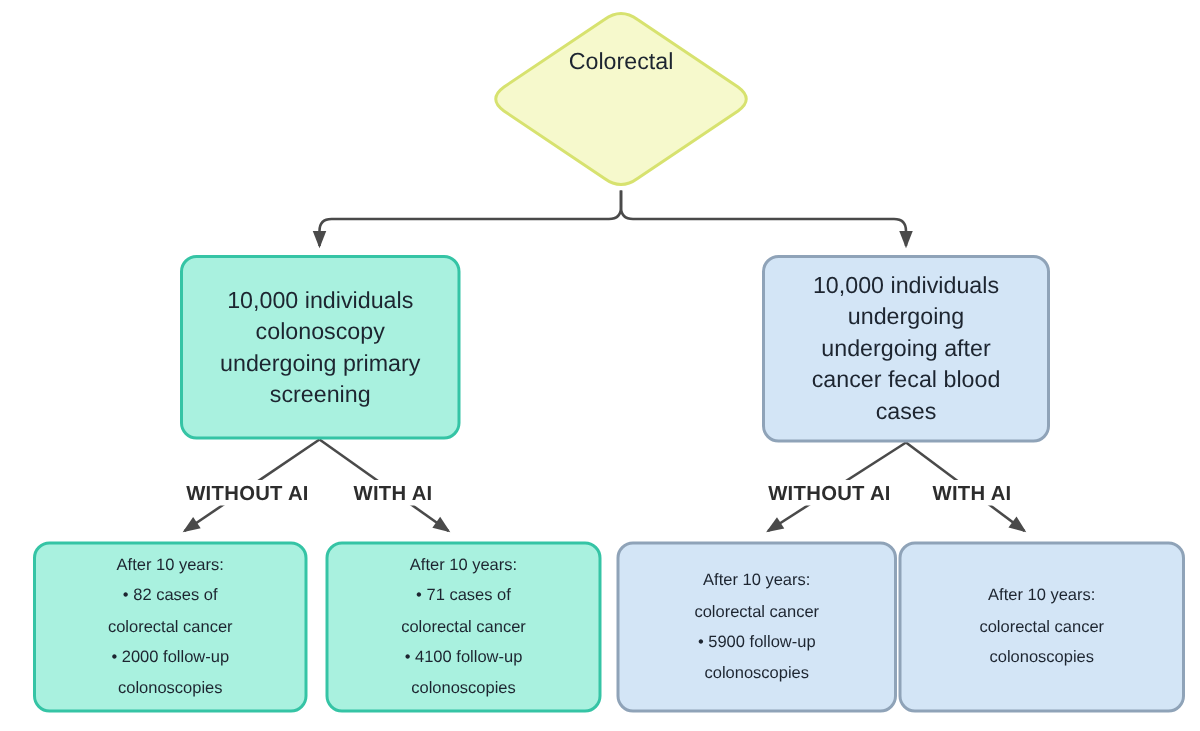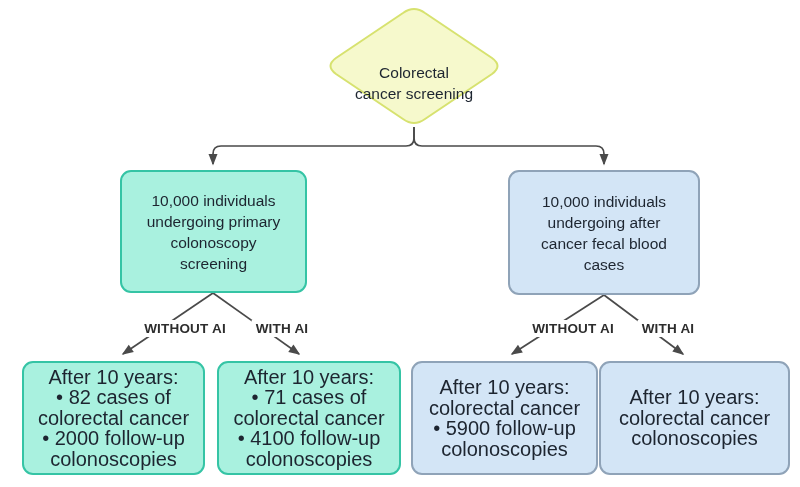--- a/index.html
+++ b/index.html
@@ -47,21 +47,21 @@
     position: absolute;
     box-sizing: content-box;
     border: 2px solid;
     border-radius: 11px;
     display: flex;
     flex-direction: column;
     align-items: center;
     justify-content: center;
     text-align: center;
     color: var(--text, #1d2530);
-    font-size: 20px;
+    font-size: 11px;
     line-height: 20.5px;
   }
   .box.mid { font-size: 15.5px; line-height: 21px; }
   .teal {
     background: var(--teal-fill, #a9f1df);
     border-color: var(--teal-border, #35c4a5);
   }
   .blue {
     background: var(--blue-fill, #d3e5f6);
     border-color: var(--blue-border, #8fa3b8);
@@ -77,21 +77,20 @@
     top: 320px;
     transform: translateX(-50%);
     background: var(--canvas-bg, #ffffff);
     padding: 1px 4px;
     font-weight: bold;
     font-size: 13.5px;
     letter-spacing: 0.2px;
     color: var(--label-text, #2d2d2d);
     white-space: nowrap;
     z-index: 2;
-    margin-left: 20px;
   }
   #lbl-0 { left: 165px; }
   #lbl-1 { left: 262px; }
   #lbl-2 { left: 553px; }
   #lbl-3 { left: 648px; }
   .ln { display: block; }
 </style>
 </head>
 <body>
 
@@ -108,34 +107,34 @@
 
     <path class="conn" marker-end="url(#arrow)" d="M414,127 L414,138 Q414,146 406,146 L221,146 Q213,146 213,154 L213,164"></path>
     <path class="conn" marker-end="url(#arrow)" d="M414,127 L414,138 Q414,146 422,146 L596,146 Q604,146 604,154 L604,164"></path>
 
     <path class="conn" marker-end="url(#arrow)" d="M213,293 L123,354"></path>
     <path class="conn" marker-end="url(#arrow)" d="M213,293 L299,354"></path>
     <path class="conn" marker-end="url(#arrow)" d="M604,295 L512,354"></path>
     <path class="conn" marker-end="url(#arrow)" d="M604,295 L683,354"></path>
   </svg>
 
-  <div class="node-text" style="left:414px; top:62px;">
+  <div class="node-text" style="left:414px; top:31px;">
       <span class="ln">Colorectal</span>
-      <span class="ln">cancer screening</span>
     </div>
 
   <div class="box mid teal" id="mid-left">
       <span class="ln">10,000 individuals</span>
+      <span class="ln">colonoscopy</span>
       <span class="ln">undergoing primary</span>
-      <span class="ln">colonoscopy</span>
       <span class="ln">screening</span>
     </div>
 
   <div class="box mid blue" id="mid-right">
       <span class="ln">10,000 individuals</span>
+      <span class="ln">undergoing</span>
       <span class="ln">undergoing after</span>
       <span class="ln">cancer fecal blood</span>
       <span class="ln">cases</span>
     </div>
 
   <div class="branch-label" id="lbl-0">WITHOUT AI</div>
   <div class="branch-label" id="lbl-1">WITH AI</div>
   <div class="branch-label" id="lbl-2">WITHOUT AI</div>
   <div class="branch-label" id="lbl-3">WITH AI</div>
 

